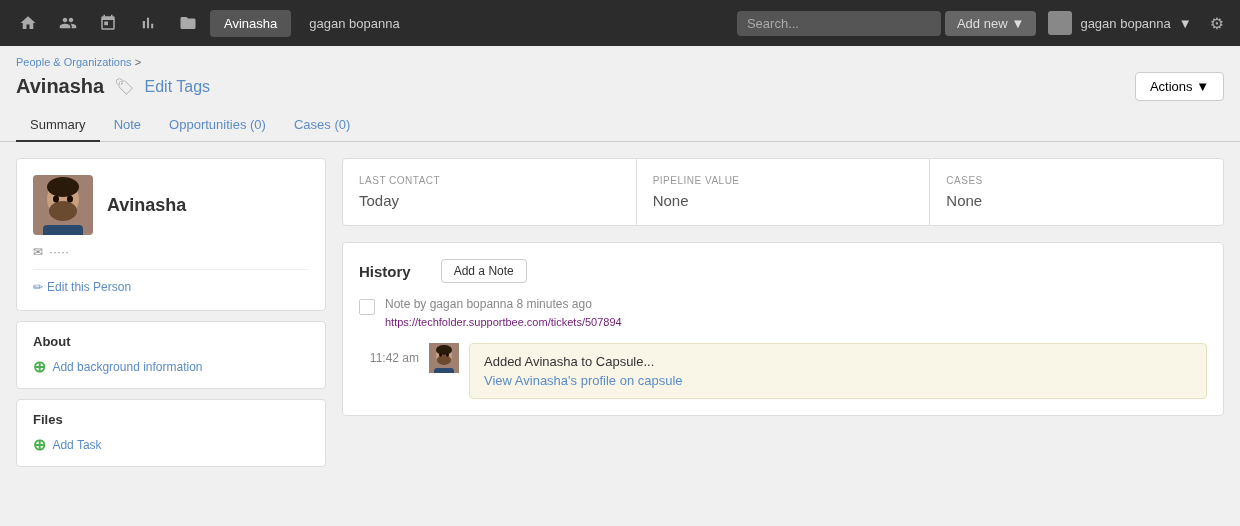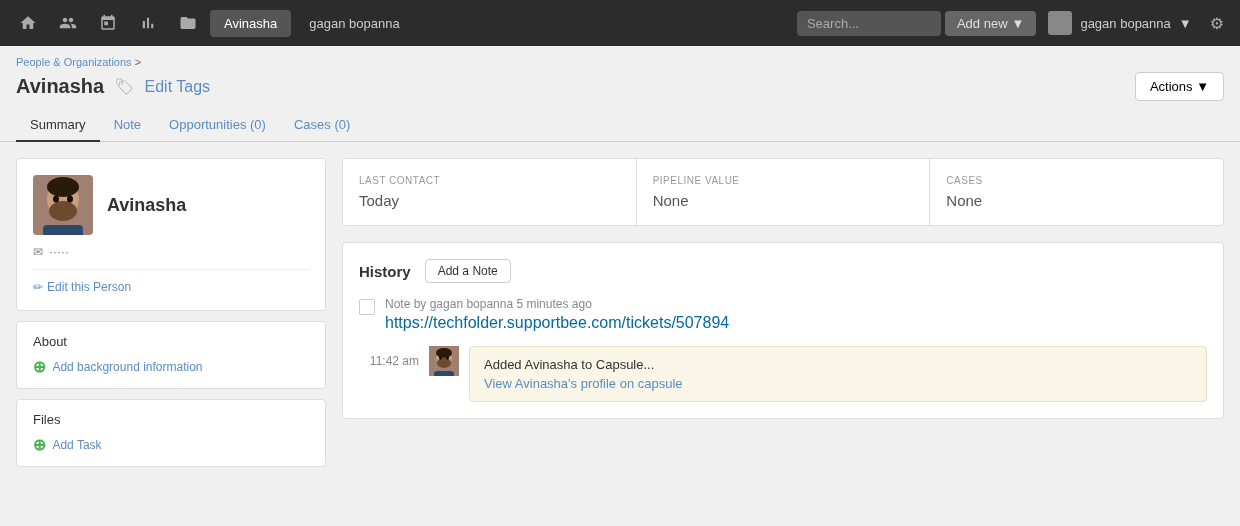--- a/index.html
+++ b/index.html
@@ -30,21 +30,21 @@
       background: #555;
       color: #fff;
     }
     .nav-spacer { flex: 1; }
     .search-box {
       background: #555;
       border: none;
       color: #ddd;
       padding: 5px 10px;
       border-radius: 4px;
-      width: 144px;
+      width: 204px;
       font-size: 13px;
     }
     .search-box::placeholder { color: #aaa; }
     .add-new-btn {
       background: #666;
       color: #ddd;
       border: none;
       padding: 5px 12px;
       border-radius: 4px;
       cursor: pointer;
@@ -159,21 +159,21 @@
     .divider { border-top: 1px solid #eee; margin: 10px 0; }
 
     .about-section, .tasks-section {
       background: #fff;
       border: 1px solid #ddd;
       border-radius: 4px;
       padding: 12px 16px;
       margin-top: 10px;
     }
     .section-title {
-      font-size: 13px; font-weight: normal; color: #333; margin-bottom: 8px;
+      font-size: 13px; font-weight: bold; color: #333; margin-bottom: 8px;
     }
     .add-link {
       display: flex; align-items: center; gap: 6px;
       color: #5b8cc4; font-size: 12px; cursor: pointer;
     }
     .green-plus {
       color: #4caf50; font-size: 16px; font-weight: bold;
     }
 
     
@@ -203,21 +203,21 @@
     }
 
     
     .history-section {
       background: #fff;
       border: 1px solid #ddd;
       border-radius: 4px;
       padding: 16px;
     }
     .history-header {
-      display: flex; align-items: center; gap: 14px; margin-bottom: 14px;
+      display: flex; align-items: center; gap: 30px; margin-bottom: 14px;
     }
     .history-title {
       font-size: 15px; font-weight: bold; color: #333;
     }
     .add-note-btn {
       background: #fff;
       border: 1px solid #ccc;
       padding: 4px 12px;
       border-radius: 4px;
       cursor: pointer;
@@ -230,21 +230,21 @@
     }
     .note-checkbox {
       width: 16px; height: 16px; border: 1px solid #ccc; border-radius: 2px;
       flex-shrink: 0; margin-top: 2px; cursor: pointer;
     }
     .note-content { flex: 1; }
     .note-meta {
       font-size: 12px; color: #888; margin-bottom: 3px;
     }
     .note-link {
-      color: #0369a1; font-size: 16px; text-decoration: none;
+      color: #701a75; font-size: 11px; text-decoration: none;
     }
 
     .activity-item {
       display: flex; align-items: flex-start; gap: 10px;
       margin-top: 14px;
     }
     .activity-time {
       font-size: 12px; color: #888; min-width: 60px; text-align: right; padding-top: 8px;
     }
     .activity-avatar {
@@ -405,21 +405,21 @@
 
     <div class="history-section">
       <div class="history-header">
         <span class="history-title">History</span>
         <button class="add-note-btn">Add a Note</button>
       </div>
 
       <div class="note-item">
         <div class="note-checkbox"></div>
         <div class="note-content">
-          <div class="note-meta">Note by gagan bopanna 5 minutes ago</div>
+          <div class="note-meta">Note by gagan bopanna 8 minutes ago</div>
           <a class="note-link">https://techfolder.supportbee.com/tickets/507894</a>
         </div>
       </div>
 
       <div class="activity-item">
         <div class="activity-time">11:42 am</div>
         <div class="activity-avatar">
           <svg width="30" height="30" viewBox="0 0 30 30" xmlns="http://www.w3.org/2000/svg">
             <rect width="30" height="30" fill="#a08070"></rect>
             <ellipse cx="15" cy="12" rx="8" ry="9" fill="#c8a080"></ellipse>

